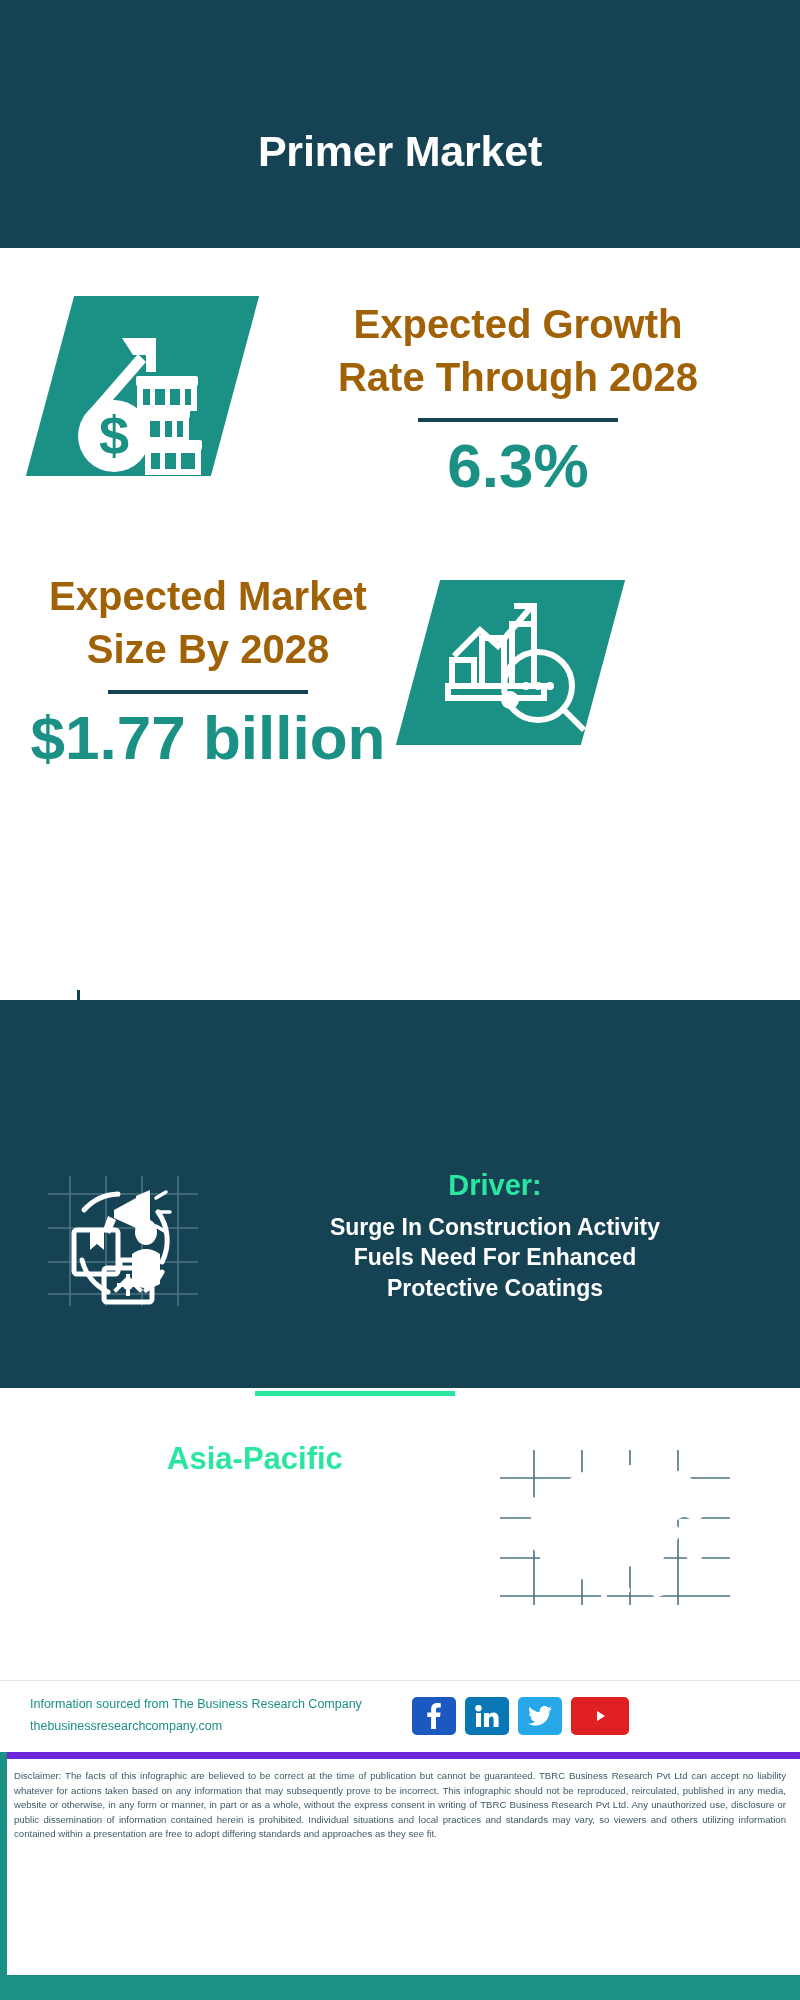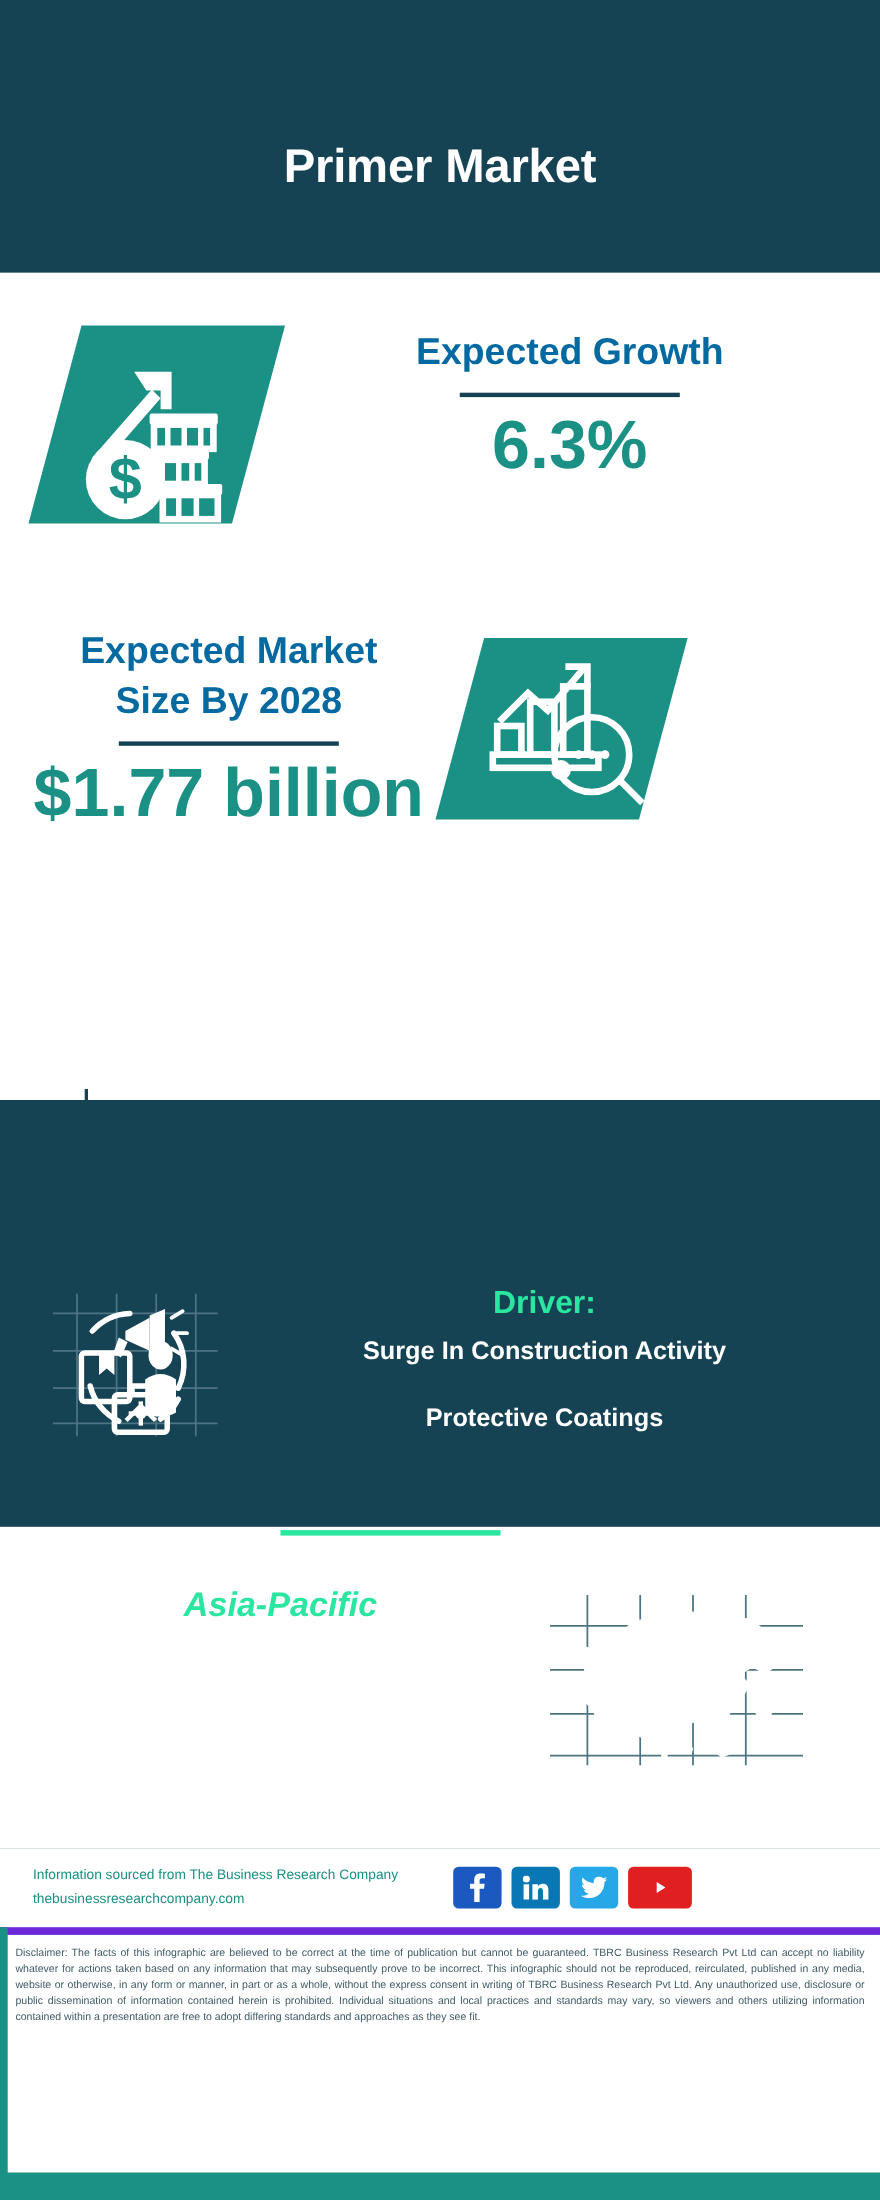--- a/index.html
+++ b/index.html
@@ -34,21 +34,21 @@
   .badge {
     position:absolute;
     background:#1b9084;
     transform:skewX(-15deg);
   }
   .badge1 { left:50px; top:8px; width:185px; height:180px; }
   .badge1 .glyph { transform:skewX(15deg); width:100%; height:100%; display:block; }
 
   .stat1-text { position:absolute; left:268px; top:10px; width:500px; text-align:center; }
   .stat-label {
-    color:#0369a1; font-size:34px; font-weight:bold; line-height:1.33; text-align:center;
+    color:#a16207; font-size:40px; font-weight:bold; line-height:1.33; text-align:center;
   }
   .rule-dark { width:200px; height:4px; background:#164354; margin:14px auto 10px; }
   .stat-value-teal {
     color:#1b9084; font-size:62px; font-weight:bold; line-height:1.1; text-align:center;
   }
 
   
   .stat2 { position:absolute; left:0; top:560px; width:638px; height:220px; }
   .stat2-text { position:absolute; left:18px; top:10px; width:380px; text-align:center; }
   .badge2 { left:418px; top:20px; width:185px; height:165px; }
@@ -68,21 +68,21 @@
   .driver-title { color:#2ae6a0; font-size:29px; font-weight:bold; line-height:1.2; }
   .driver-body {
     color:#ffffff; font-size:23px; font-weight:bold; line-height:1.32; margin-top:9px;
   }
 
   .rule-green { position:absolute; left:255px; top:1391px; width:200px; height:5px; background:#2ae6a0; }
 
   
   .region-row { position:absolute; left:0; top:1440px; width:800px; height:180px; }
   .region-text { position:absolute; left:30px; top:0; width:450px; text-align:center; }
-  .region-name { color:#2ae6a0; font-size:31px; font-weight:bold; line-height:1.25;font-style:italic; }
+  .region-name { color:#2ae6a0; font-size:31px; font-weight:bold; line-height:1.25; }
   .region-sub { color:#ffffff; font-size:29px; font-weight:normal; line-height:1.25; }
   .region-map { position:absolute; left:500px; top:10px; width:230px; height:155px; }
 
   
   .source-bar {
     position:absolute; left:0; top:1680px; width:800px; height:70px;
     background:#ffffff; border-top:1px solid #dfe4e6;
     display:flex; align-items:center;
   }
   .source-text { margin-left:30px; width:360px; }
@@ -144,20 +144,21 @@
           <rect x="110" y="154" width="5" height="22"></rect>
           <rect x="126" y="154" width="5" height="22"></rect>
           <circle cx="64" cy="140" r="36"></circle>
           <text x="64" y="158" font-size="54" font-weight="bold" text-anchor="middle" fill="#1b9084" font-family="Liberation Sans, sans-serif">$</text>
         </g>
       </svg>
     </div>
     <div class="stat1-text">
       <div class="stat-label">
         <span>Expected Growth</span><br>
+        <span>Rate Through 2028</span>
       </div>
       <div class="rule-dark"></div>
       <div class="stat-value-teal">6.3%</div>
     </div>
   </div>
 
   <div class="stat2">
     <div class="stat2-text">
       <div class="stat-label">
         <span>Expected Market</span><br>
@@ -243,21 +244,21 @@
           <rect x="69" y="107" width="22" height="4"></rect>
           <rect x="71" y="100" width="4" height="18" transform="rotate(45 73 109)"></rect>
           <rect x="85" y="100" width="4" height="18" transform="rotate(-45 87 109)"></rect>
         </g>
       </svg>
     </div>
     <div class="driver-text">
       <div class="driver-title">Driver:</div>
       <div class="driver-body">
         <span>Surge In Construction Activity</span><br>
-        <br>
+        <span>Fuels Need For Enhanced</span><br>
         <span>Protective Coatings</span>
       </div>
     </div>
   </div>
 
   <div class="rule-green"></div>
 
   <div class="region-row">
     <div class="region-text">
       <div class="region-name">Asia-Pacific</div>

